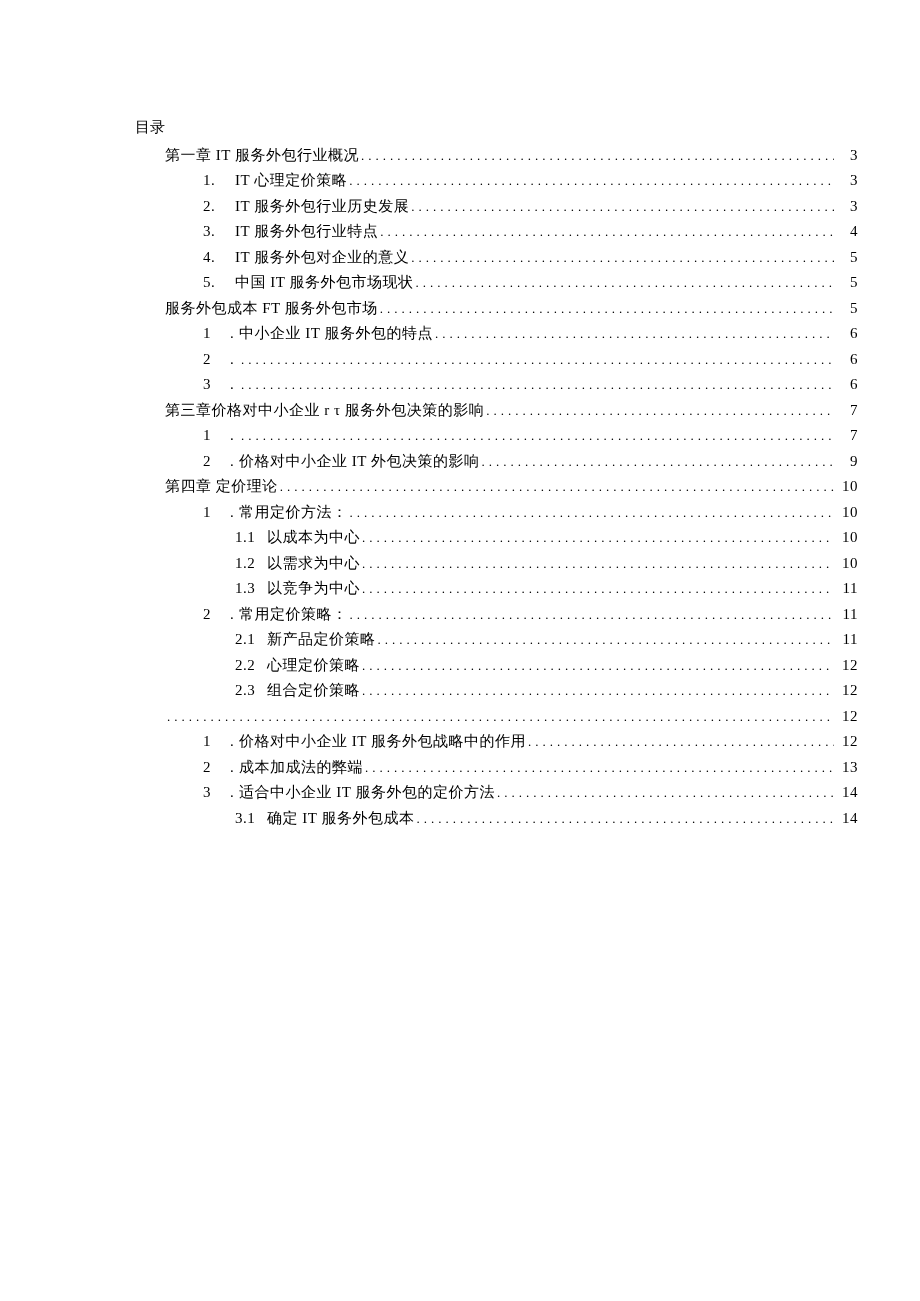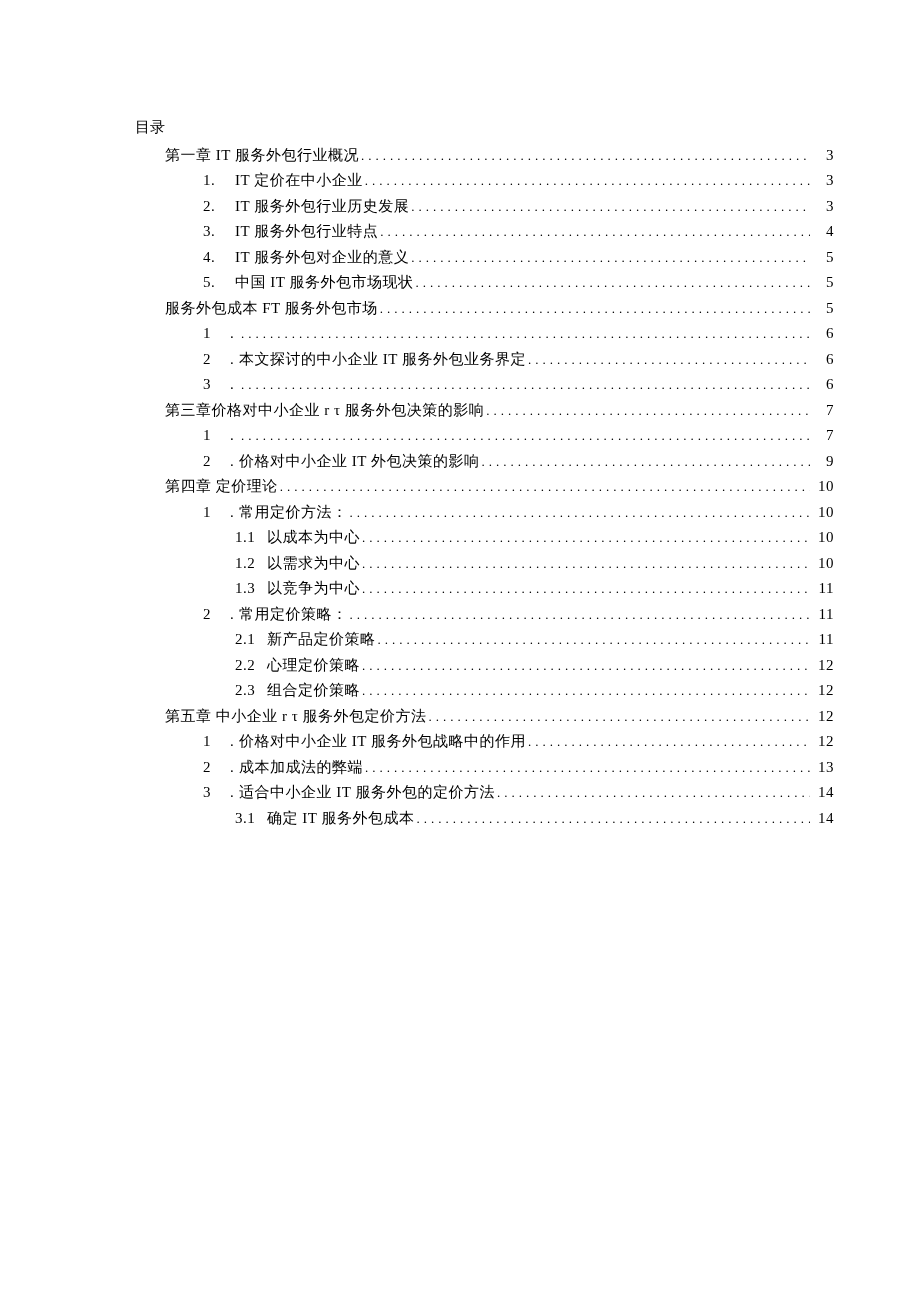--- a/index.html
+++ b/index.html
@@ -9,21 +9,21 @@
     font-family: "SimSun", "宋体", serif;
     font-size: 15px;
     color: #000;
     line-height: 1.7;
   }
   .page {
     width: 920px;
     min-height: 1301px;
     margin: 0 auto;
     box-sizing: border-box;
-    padding: 115px 86px 0 135px;
+    padding: 115px 62px 0 135px;
   }
   .heading {
     margin-bottom: 2px;
   }
   .toc-row {
     display: flex;
     align-items: baseline;
     white-space: nowrap;
     letter-spacing: 0.5px;
   }
@@ -72,21 +72,21 @@
   <div class="heading">目录</div>
   <div id="toc-container">
       <div class="toc-row lvl1">
         <span class="title">第一章 IT 服务外包行业概况</span>
         <span class="dots"></span>
         <span class="pg">3</span>
       </div>
       <div class="toc-row lvl2">
         <span class="num">1.</span>
         <span style="display: inline-block; width: 10px;"></span>
-        <span class="title">IT 定价在中小企业</span>
+        <span class="title">IT 心理定价策略</span>
         <span class="dots"></span>
         <span class="pg">3</span>
       </div>
       <div class="toc-row lvl2">
         <span class="num">2.</span>
         <span style="display: inline-block; width: 10px;"></span>
         <span class="title">IT 服务外包行业历史发展</span>
         <span class="dots"></span>
         <span class="pg">3</span>
       </div>
@@ -112,27 +112,27 @@
         <span class="pg">5</span>
       </div>
       <div class="toc-row lvl1">
         <span class="title">服务外包成本 FT 服务外包市场</span>
         <span class="dots"></span>
         <span class="pg">5</span>
       </div>
       <div class="toc-row lvl2">
         <span class="num">1</span>
         <span class="sep">.</span>
+        <span class="title">中小企业 IT 服务外包的特点</span>
         <span class="dots"></span>
         <span class="pg">6</span>
       </div>
       <div class="toc-row lvl2">
         <span class="num">2</span>
         <span class="sep">.</span>
-        <span class="title">本文探讨的中小企业 IT 服务外包业务界定</span>
         <span class="dots"></span>
         <span class="pg">6</span>
       </div>
       <div class="toc-row lvl2">
         <span class="num">3</span>
         <span class="sep">.</span>
         <span class="dots"></span>
         <span class="pg">6</span>
       </div>
       <div class="toc-row lvl1">
@@ -208,21 +208,20 @@
         <span class="pg">12</span>
       </div>
       <div class="toc-row lvl3">
         <span class="num">2.3</span>
         <span style="display: inline-block; width: 10px;"></span>
         <span class="title">组合定价策略</span>
         <span class="dots"></span>
         <span class="pg">12</span>
       </div>
       <div class="toc-row lvl1">
-        <span class="title">第五章   中小企业 r τ 服务外包定价方法</span>
         <span class="dots"></span>
         <span class="pg">12</span>
       </div>
       <div class="toc-row lvl2">
         <span class="num">1</span>
         <span class="sep">.</span>
         <span class="title">价格对中小企业 IT 服务外包战略中的作用</span>
         <span class="dots"></span>
         <span class="pg">12</span>
       </div>

